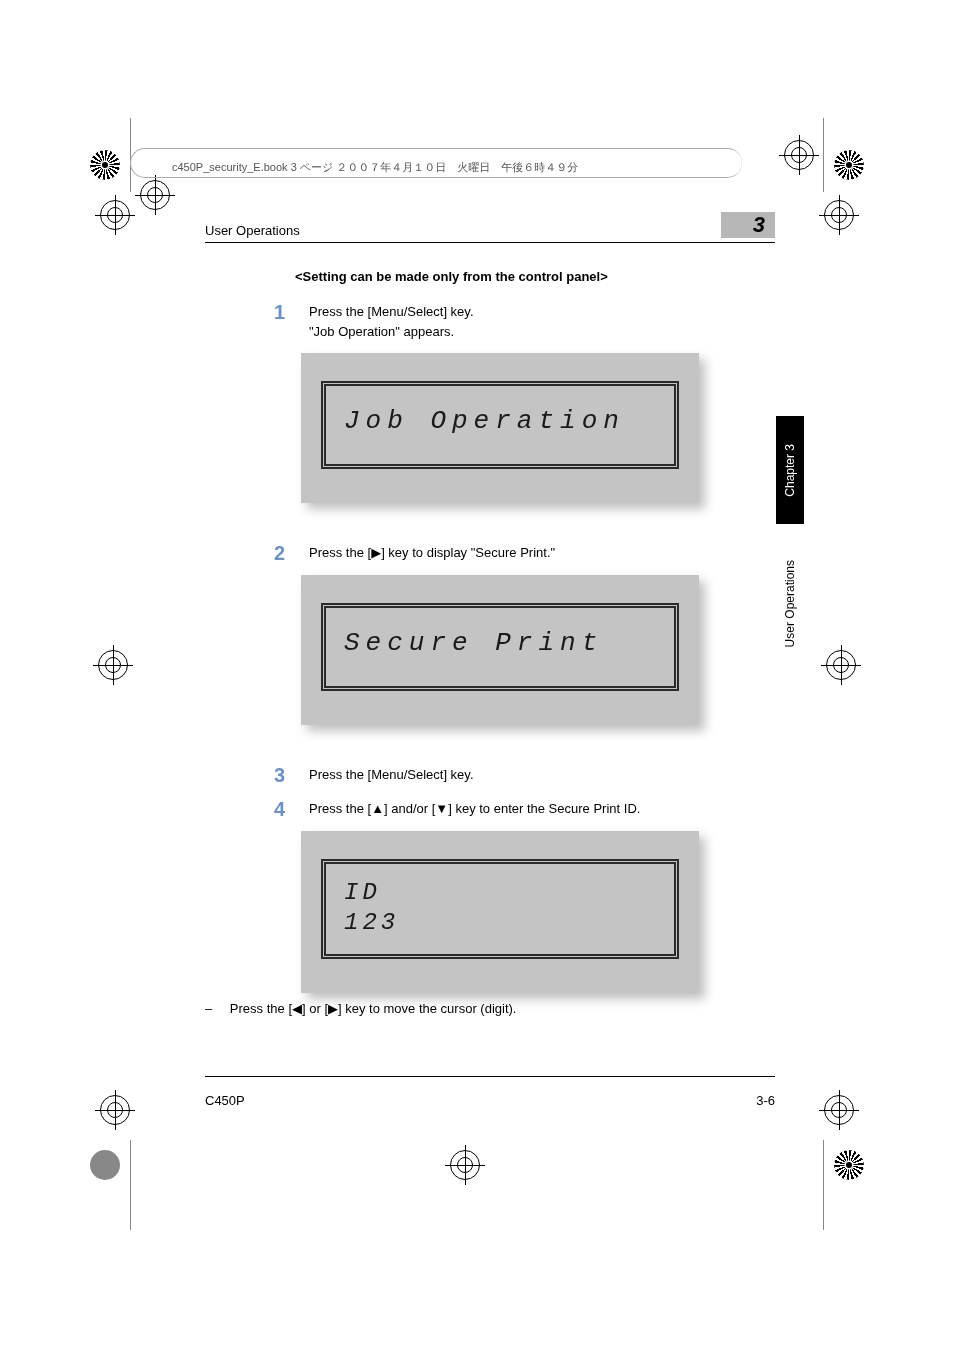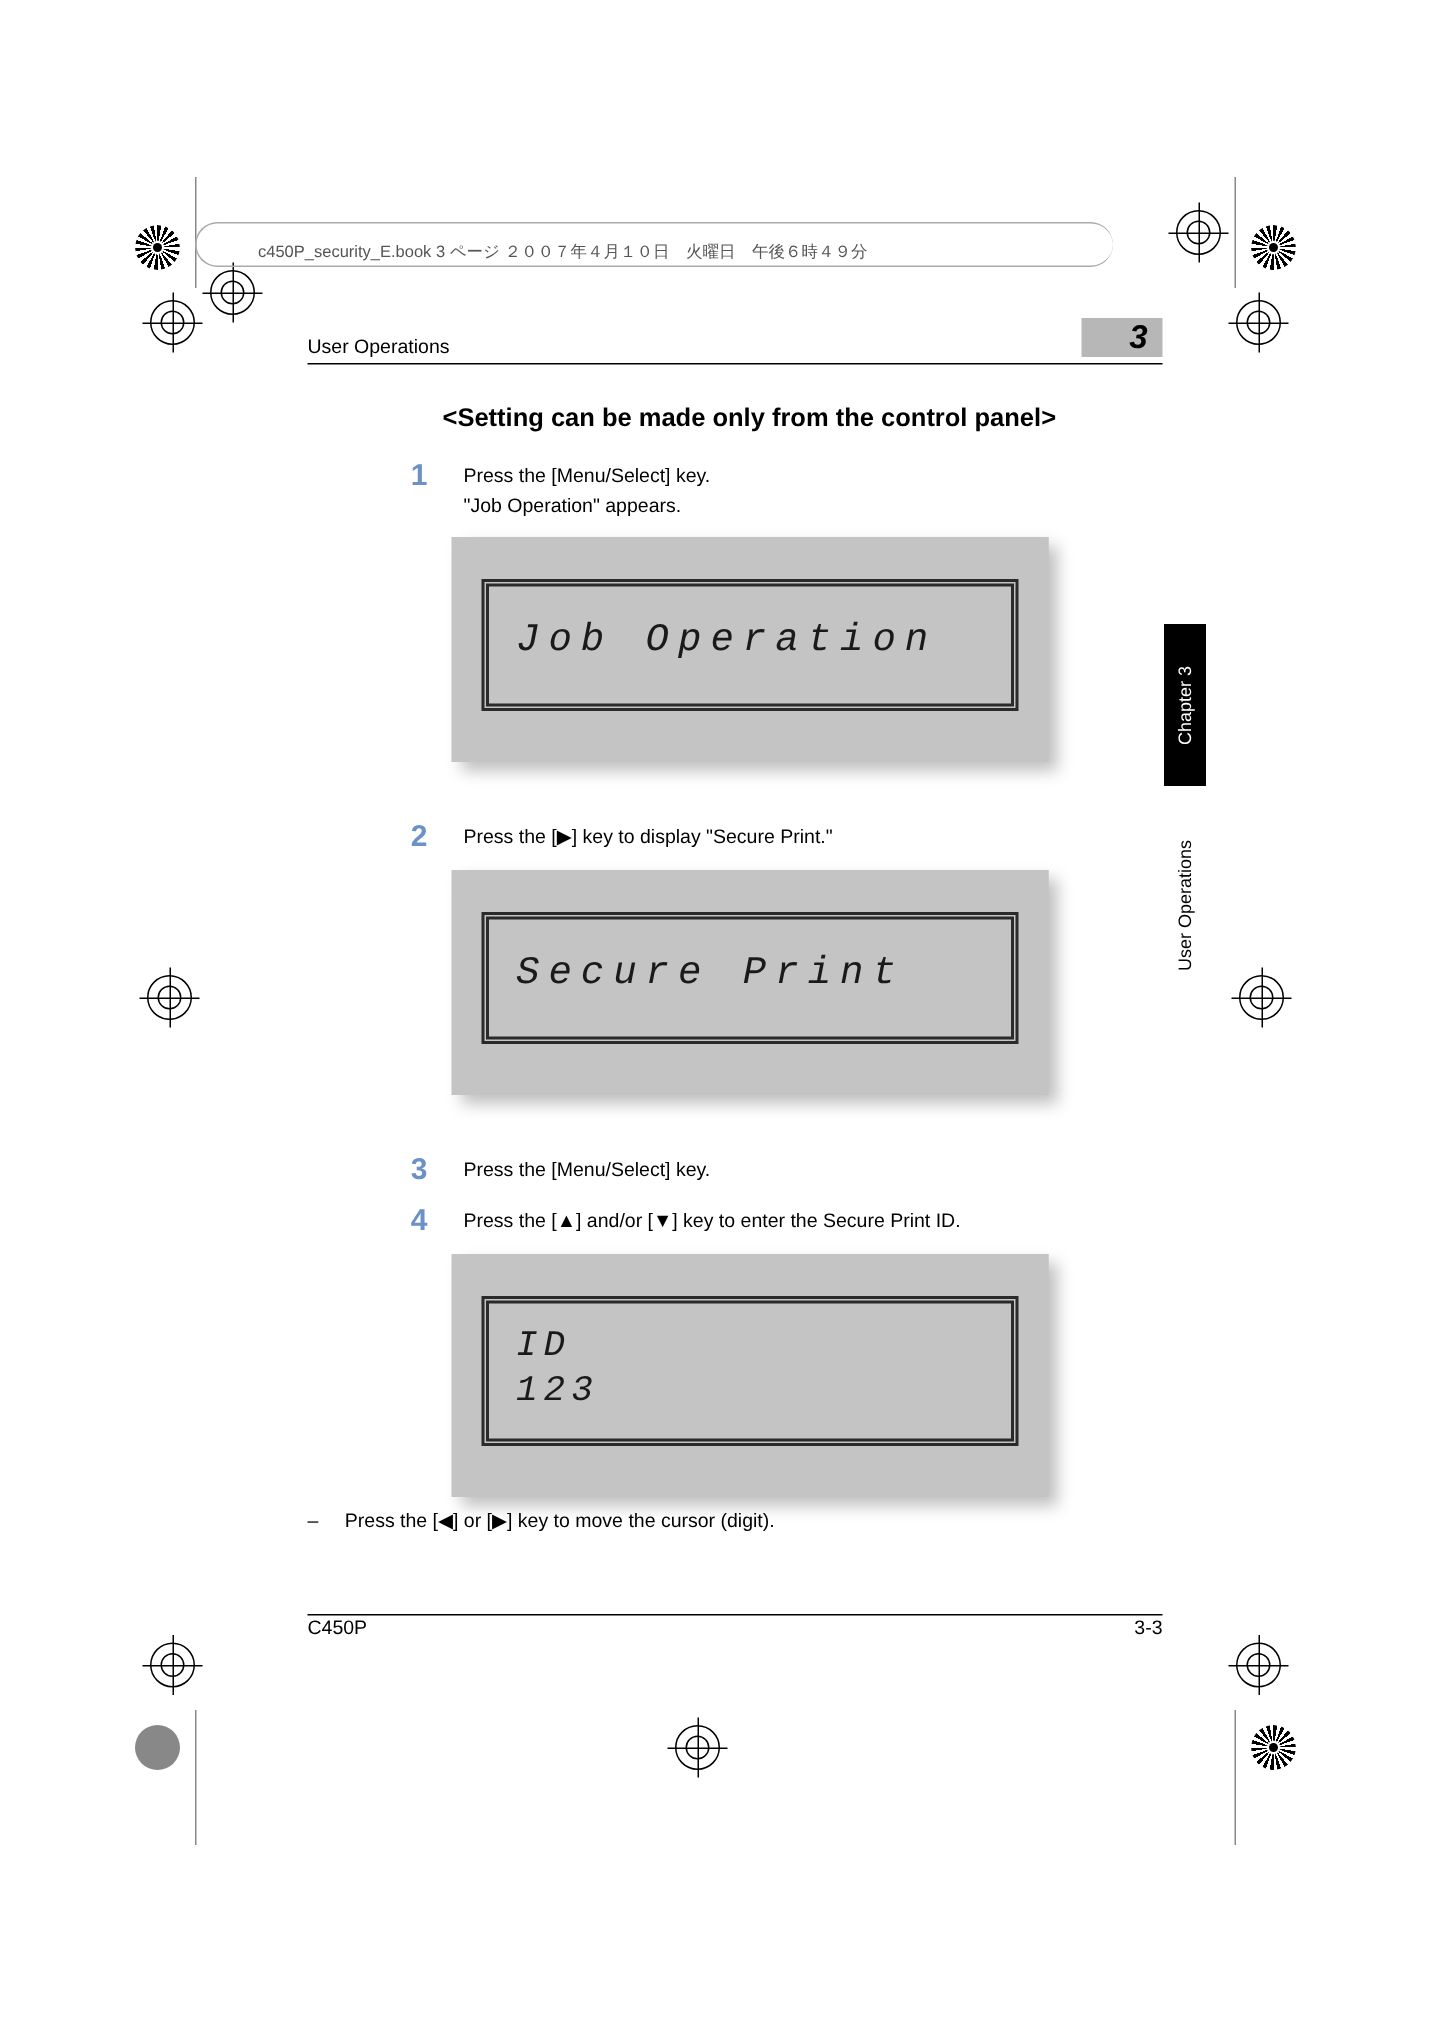--- a/index.html
+++ b/index.html
@@ -89,21 +89,21 @@
     align-items: center;
     justify-content: flex-end;
     padding-right: 10px;
     font-weight: bold;
     font-style: italic;
     font-size: 22px;
     color: #000;
   }
 
   .subhead {
-    font-size: 17px;
+    font-size: 13px;
     font-weight: bold;
     margin-left: 90px;
     margin-bottom: 18px;
   }
 
   .step {
     display: flex;
     gap: 24px;
     margin-left: 60px;
     margin-bottom: 10px;
@@ -184,21 +184,21 @@
     color: #000;
   }
 
   
   .footer {
     position: absolute;
     left: 205px;
     top: 1076px;
     width: 570px;
     border-top: 1px solid #000;
-    padding-top: 0;
+    padding-top: 16px;
     display: flex;
     justify-content: space-between;
     font-size: 13px;
   }
 </style>
 </head>
 <body>
 
 <div class="reg-target" style="top:150px; left:90px;">
     <div class="ring"></div>
@@ -343,14 +343,14 @@
 
   <div class="sub-bullet">
     <span class="dash">–</span>
     <span>Press the [◀] or [▶] key to move the cursor (digit).</span>
   </div>
 
 </div>
 
 <div class="footer">
   <span>C450P</span>
-  <span>3-3</span>
+  <span>3-6</span>
 </div>
 
 </body></html>

